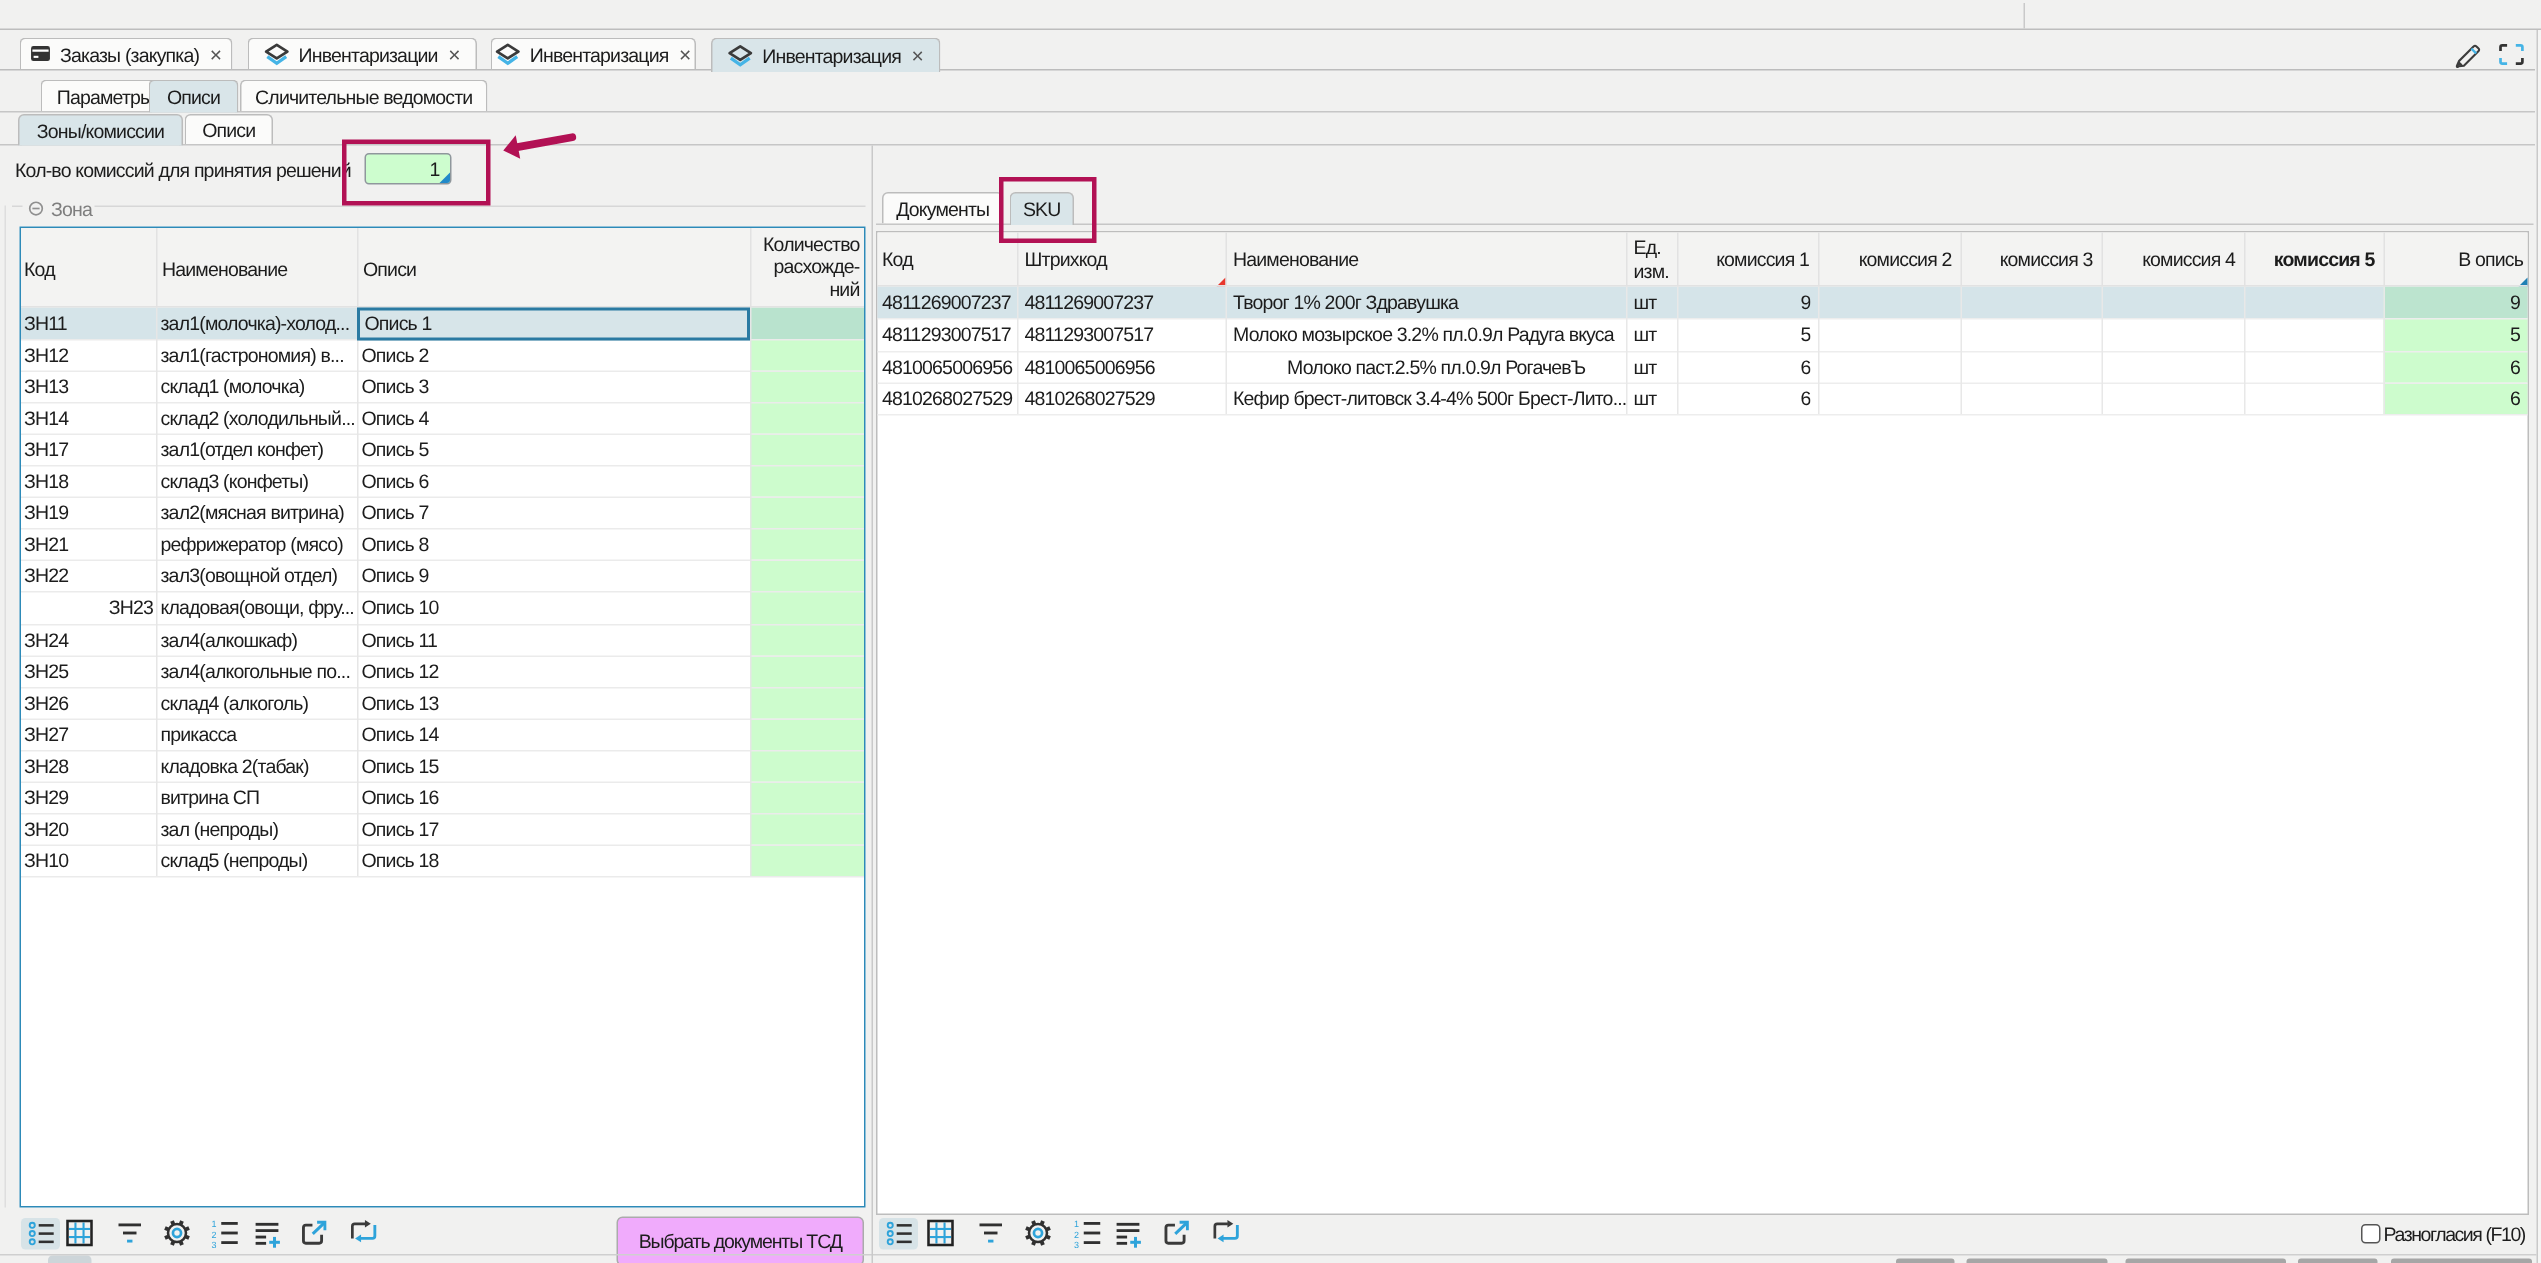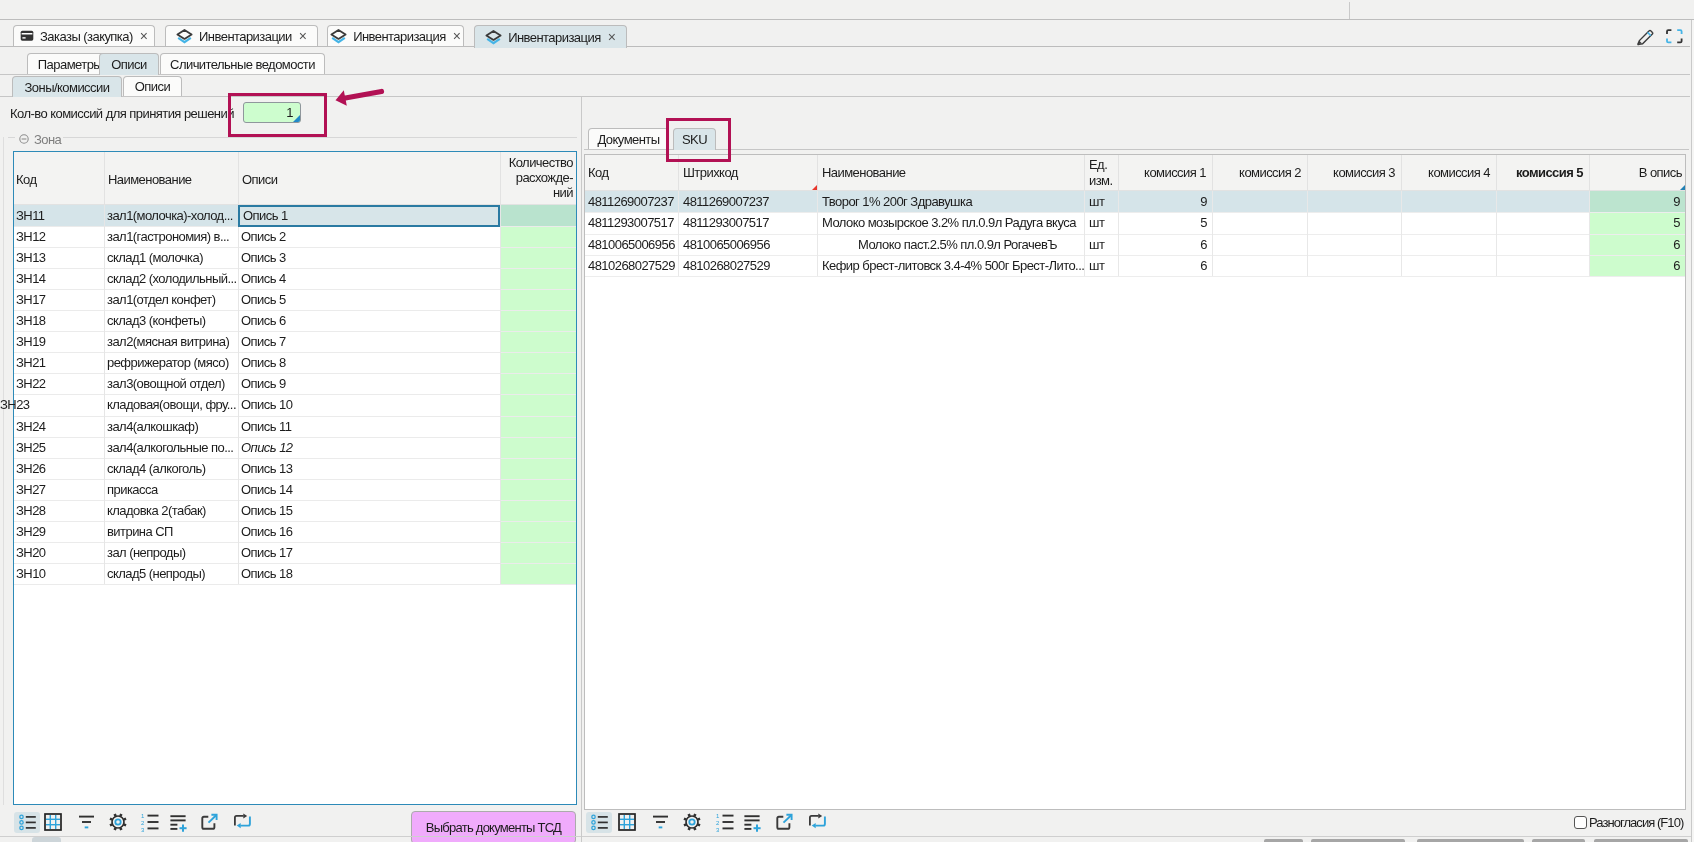--- a/index.html
+++ b/index.html
@@ -139,33 +139,33 @@
 <div class="cell" style="left:16px;top:355px;width:86px;">ЗН21</div>
 <div class="cell" style="left:107px;top:355px;width:129px;">рефрижератор (мясо)</div>
 <div class="cell" style="left:241px;top:355px;width:256px;">Опись 8</div>
 <div class="hl" style="left:14px;top:373px;width:562px;background:#ebebeb;"></div>
 <div class="abs" style="left:500px;top:373px;width:76px;height:21px;background:#cdfccd;"></div>
 <div class="cell" style="left:16px;top:376px;width:86px;">ЗН22</div>
 <div class="cell" style="left:107px;top:376px;width:129px;">зал3(овощной отдел)</div>
 <div class="cell" style="left:241px;top:376px;width:256px;">Опись 9</div>
 <div class="hl" style="left:14px;top:394px;width:562px;background:#ebebeb;"></div>
 <div class="abs" style="left:500px;top:394px;width:76px;height:22px;background:#cdfccd;"></div>
-<div class="cell" style="left:0;top:397px;width:86px;">ЗН23</div>
+<div class="cell" style="left:16px;top:397px;width:86px;text-align:right;">ЗН23</div>
 <div class="cell" style="left:107px;top:397px;width:129px;">кладовая(овощи, фру...</div>
 <div class="cell" style="left:241px;top:397px;width:256px;">Опись 10</div>
 <div class="hl" style="left:14px;top:416px;width:562px;background:#ebebeb;"></div>
 <div class="abs" style="left:500px;top:416px;width:76px;height:21px;background:#cdfccd;"></div>
 <div class="cell" style="left:16px;top:419px;width:86px;">ЗН24</div>
 <div class="cell" style="left:107px;top:419px;width:129px;">зал4(алкошкаф)</div>
 <div class="cell" style="left:241px;top:419px;width:256px;">Опись 11</div>
 <div class="hl" style="left:14px;top:437px;width:562px;background:#ebebeb;"></div>
 <div class="abs" style="left:500px;top:437px;width:76px;height:21px;background:#cdfccd;"></div>
 <div class="cell" style="left:16px;top:440px;width:86px;">ЗН25</div>
 <div class="cell" style="left:107px;top:440px;width:129px;">зал4(алкогольные по...</div>
-<div class="cell" style="left:241px;top:440px;width:256px;font-style:italic;">Опись 12</div>
+<div class="cell" style="left:241px;top:440px;width:256px;">Опись 12</div>
 <div class="hl" style="left:14px;top:458px;width:562px;background:#ebebeb;"></div>
 <div class="abs" style="left:500px;top:458px;width:76px;height:21px;background:#cdfccd;"></div>
 <div class="cell" style="left:16px;top:461px;width:86px;">ЗН26</div>
 <div class="cell" style="left:107px;top:461px;width:129px;">склад4 (алкоголь)</div>
 <div class="cell" style="left:241px;top:461px;width:256px;">Опись 13</div>
 <div class="hl" style="left:14px;top:479px;width:562px;background:#ebebeb;"></div>
 <div class="abs" style="left:500px;top:479px;width:76px;height:21px;background:#cdfccd;"></div>
 <div class="cell" style="left:16px;top:482px;width:86px;">ЗН27</div>
 <div class="cell" style="left:107px;top:482px;width:129px;">прикасса</div>
 <div class="cell" style="left:241px;top:482px;width:256px;">Опись 14</div>

